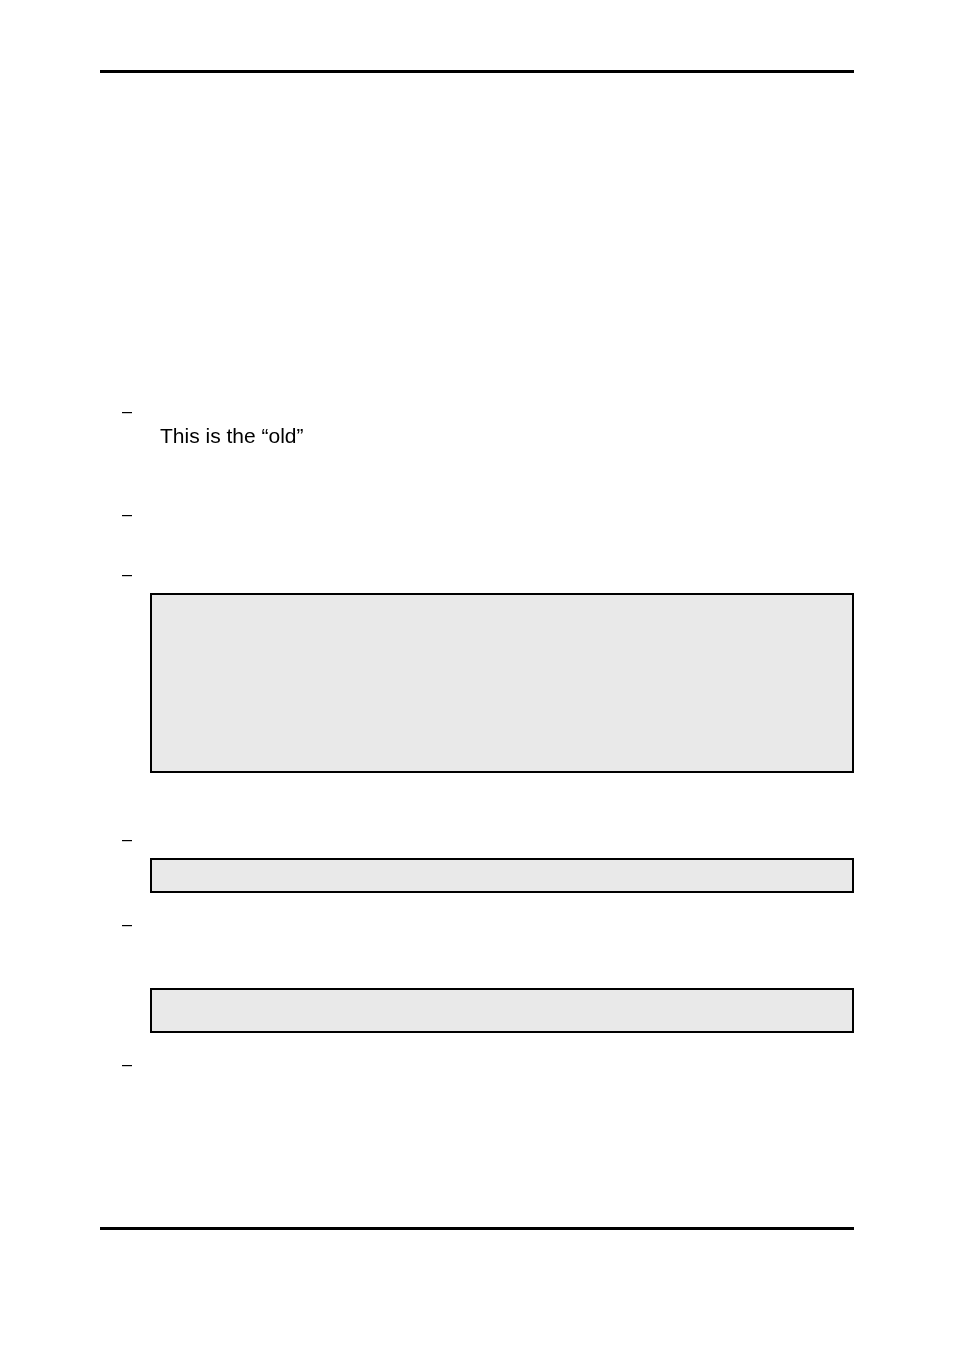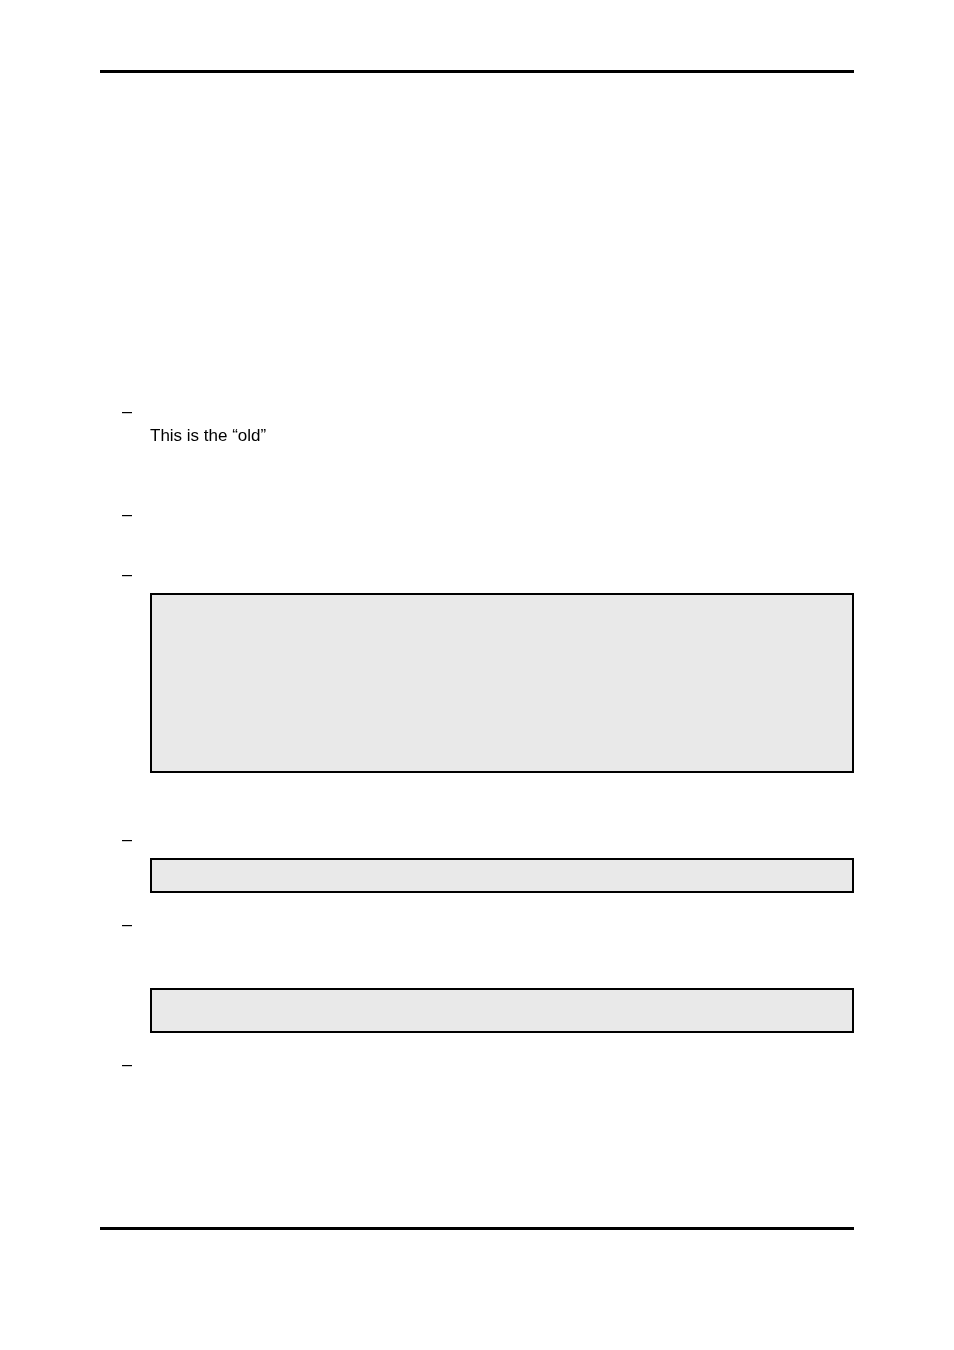--- a/index.html
+++ b/index.html
@@ -41,22 +41,23 @@
       flex: 0 0 30px;
       font-size: 18px;
       line-height: 22px;
       color: #000;
       padding-left: 2px;
     }
     .body {
       flex: 1;
     }
     .text-line {
-      font-size: 17px;
+      font-size: 21px;
       line-height: 24px;
+      margin-left: 10px;
     }
     .codebox {
       background: #e9e9e9;
       border: 2px solid #000;
       width: 100%;
     }
     .cb1 { height: 180px; margin-top: 30px; }
     .cb2 { height: 35px; margin-top: 30px; }
     .cb3 { height: 45px; margin-top: 75px; }
     .item2 { margin-bottom: 20px; }

